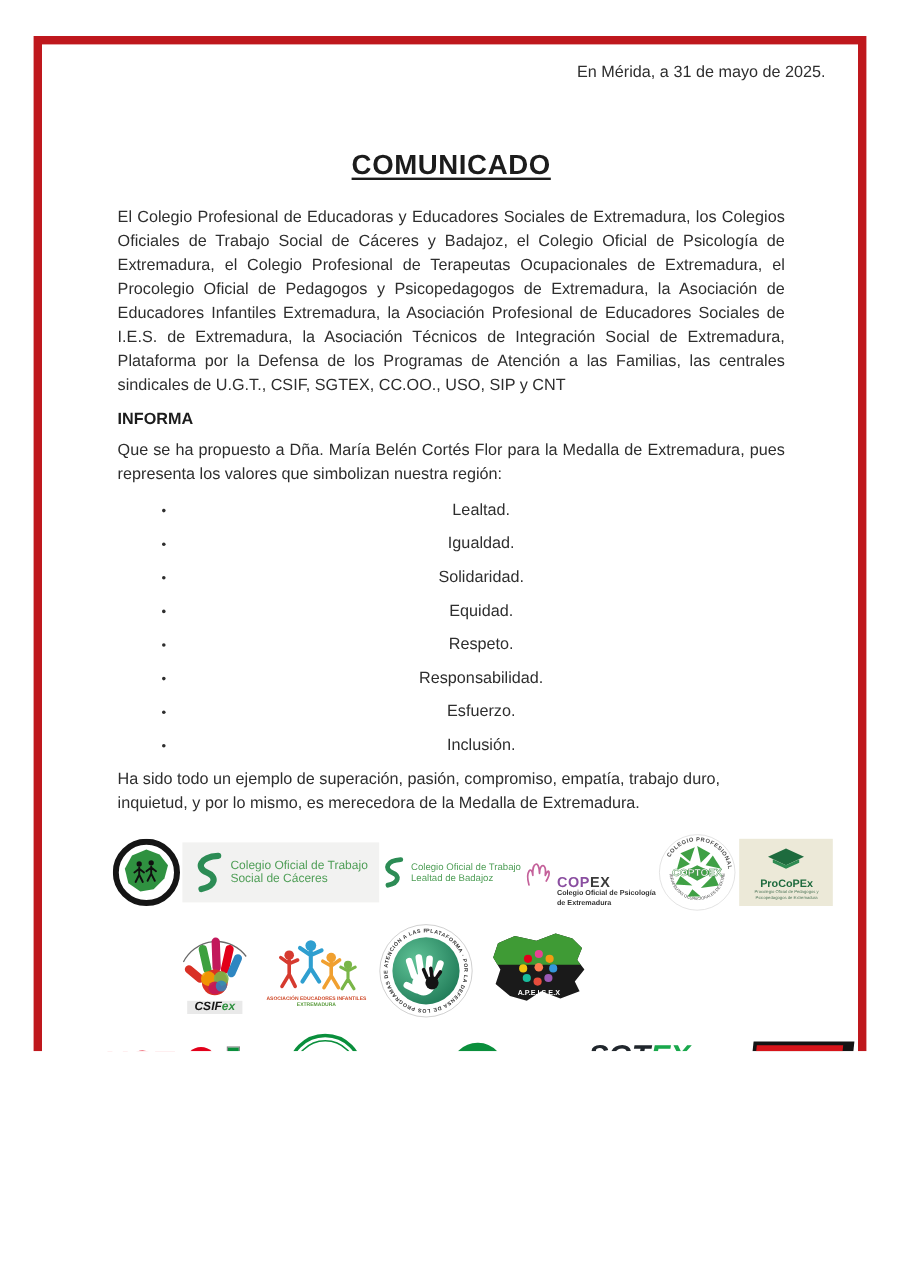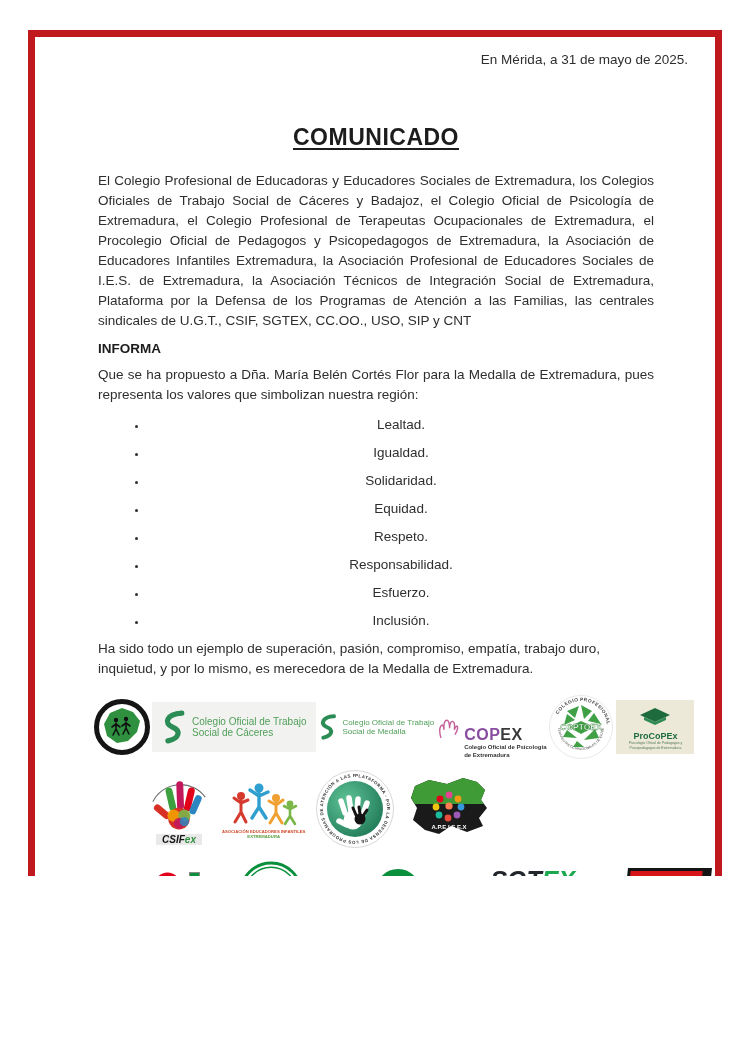--- a/index.html
+++ b/index.html
@@ -33,21 +33,21 @@
 
   
   .ts{gap:5px;}
   .ts.caceres{background:#f2f2f1;padding:7px 9px;}
   .ts-text{color:#4f9e57;line-height:1.15;}
   .ts.caceres .ts-text{font-size:10px;}
   .ts.badajoz .ts-text{font-size:8px;}
 
   
   .copex{gap:4px;}
-  .copex-brand{font-size:16px;font-weight:800;letter-spacing:.5px;margin-top:32px;}
+  .copex-brand{font-size:12px;font-weight:800;letter-spacing:.5px;margin-top:32px;}
   .copex-cop{color:#8a4ea0;} .copex-ex{color:#3a3a3a;}
   .copex-sub{font-size:6px;font-weight:bold;color:#333;line-height:1.3;}
 
   
   .procopex{display:block;background:#ece9d8;width:72px;padding:6px 3px 4px 3px;text-align:center;}
   .procopex-brand{font-size:9px;font-weight:800;color:#1e6b3e;margin-top:1px;}
   .procopex-sub{font-size:3.5px;color:#557a5e;line-height:1.4;}
 
   
   .stack{display:flex;flex-direction:column;align-items:center;}
@@ -162,21 +162,21 @@
           <div>Social de Cáceres</div>
         </div>
       </div>
 
       <div class="logo ts badajoz">
         <svg width="20" height="28" viewBox="0 0 30 40">
           <path d="M24 4 C6 5 3 16 13 20 C23 24 22 33 8 36" fill="none" stroke="#2c8c55" stroke-width="6" stroke-linecap="round"></path>
         </svg>
         <div class="ts-text">
           <div>Colegio Oficial de Trabajo</div>
-          <div>Social de Medalla</div>
+          <div>Lealtad de Badajoz</div>
         </div>
       </div>
 
       <div class="logo copex">
         <svg width="24" height="32" viewBox="0 0 30 38">
           <path d="M6 32 C2 18 9 11 10 22 M10 22 C9 8 17 6 17 20 M17 20 C17 9 25 9 23 22 M23 22 C27 13 29 20 24 28" stroke="#c4619a" stroke-width="1.8" fill="none" stroke-linecap="round"></path>
         </svg>
         <div>
           <div class="copex-brand"><span class="copex-cop">COP</span><span class="copex-ex">EX</span></div>
           <div class="copex-sub">Colegio Oficial de Psicología</div>

